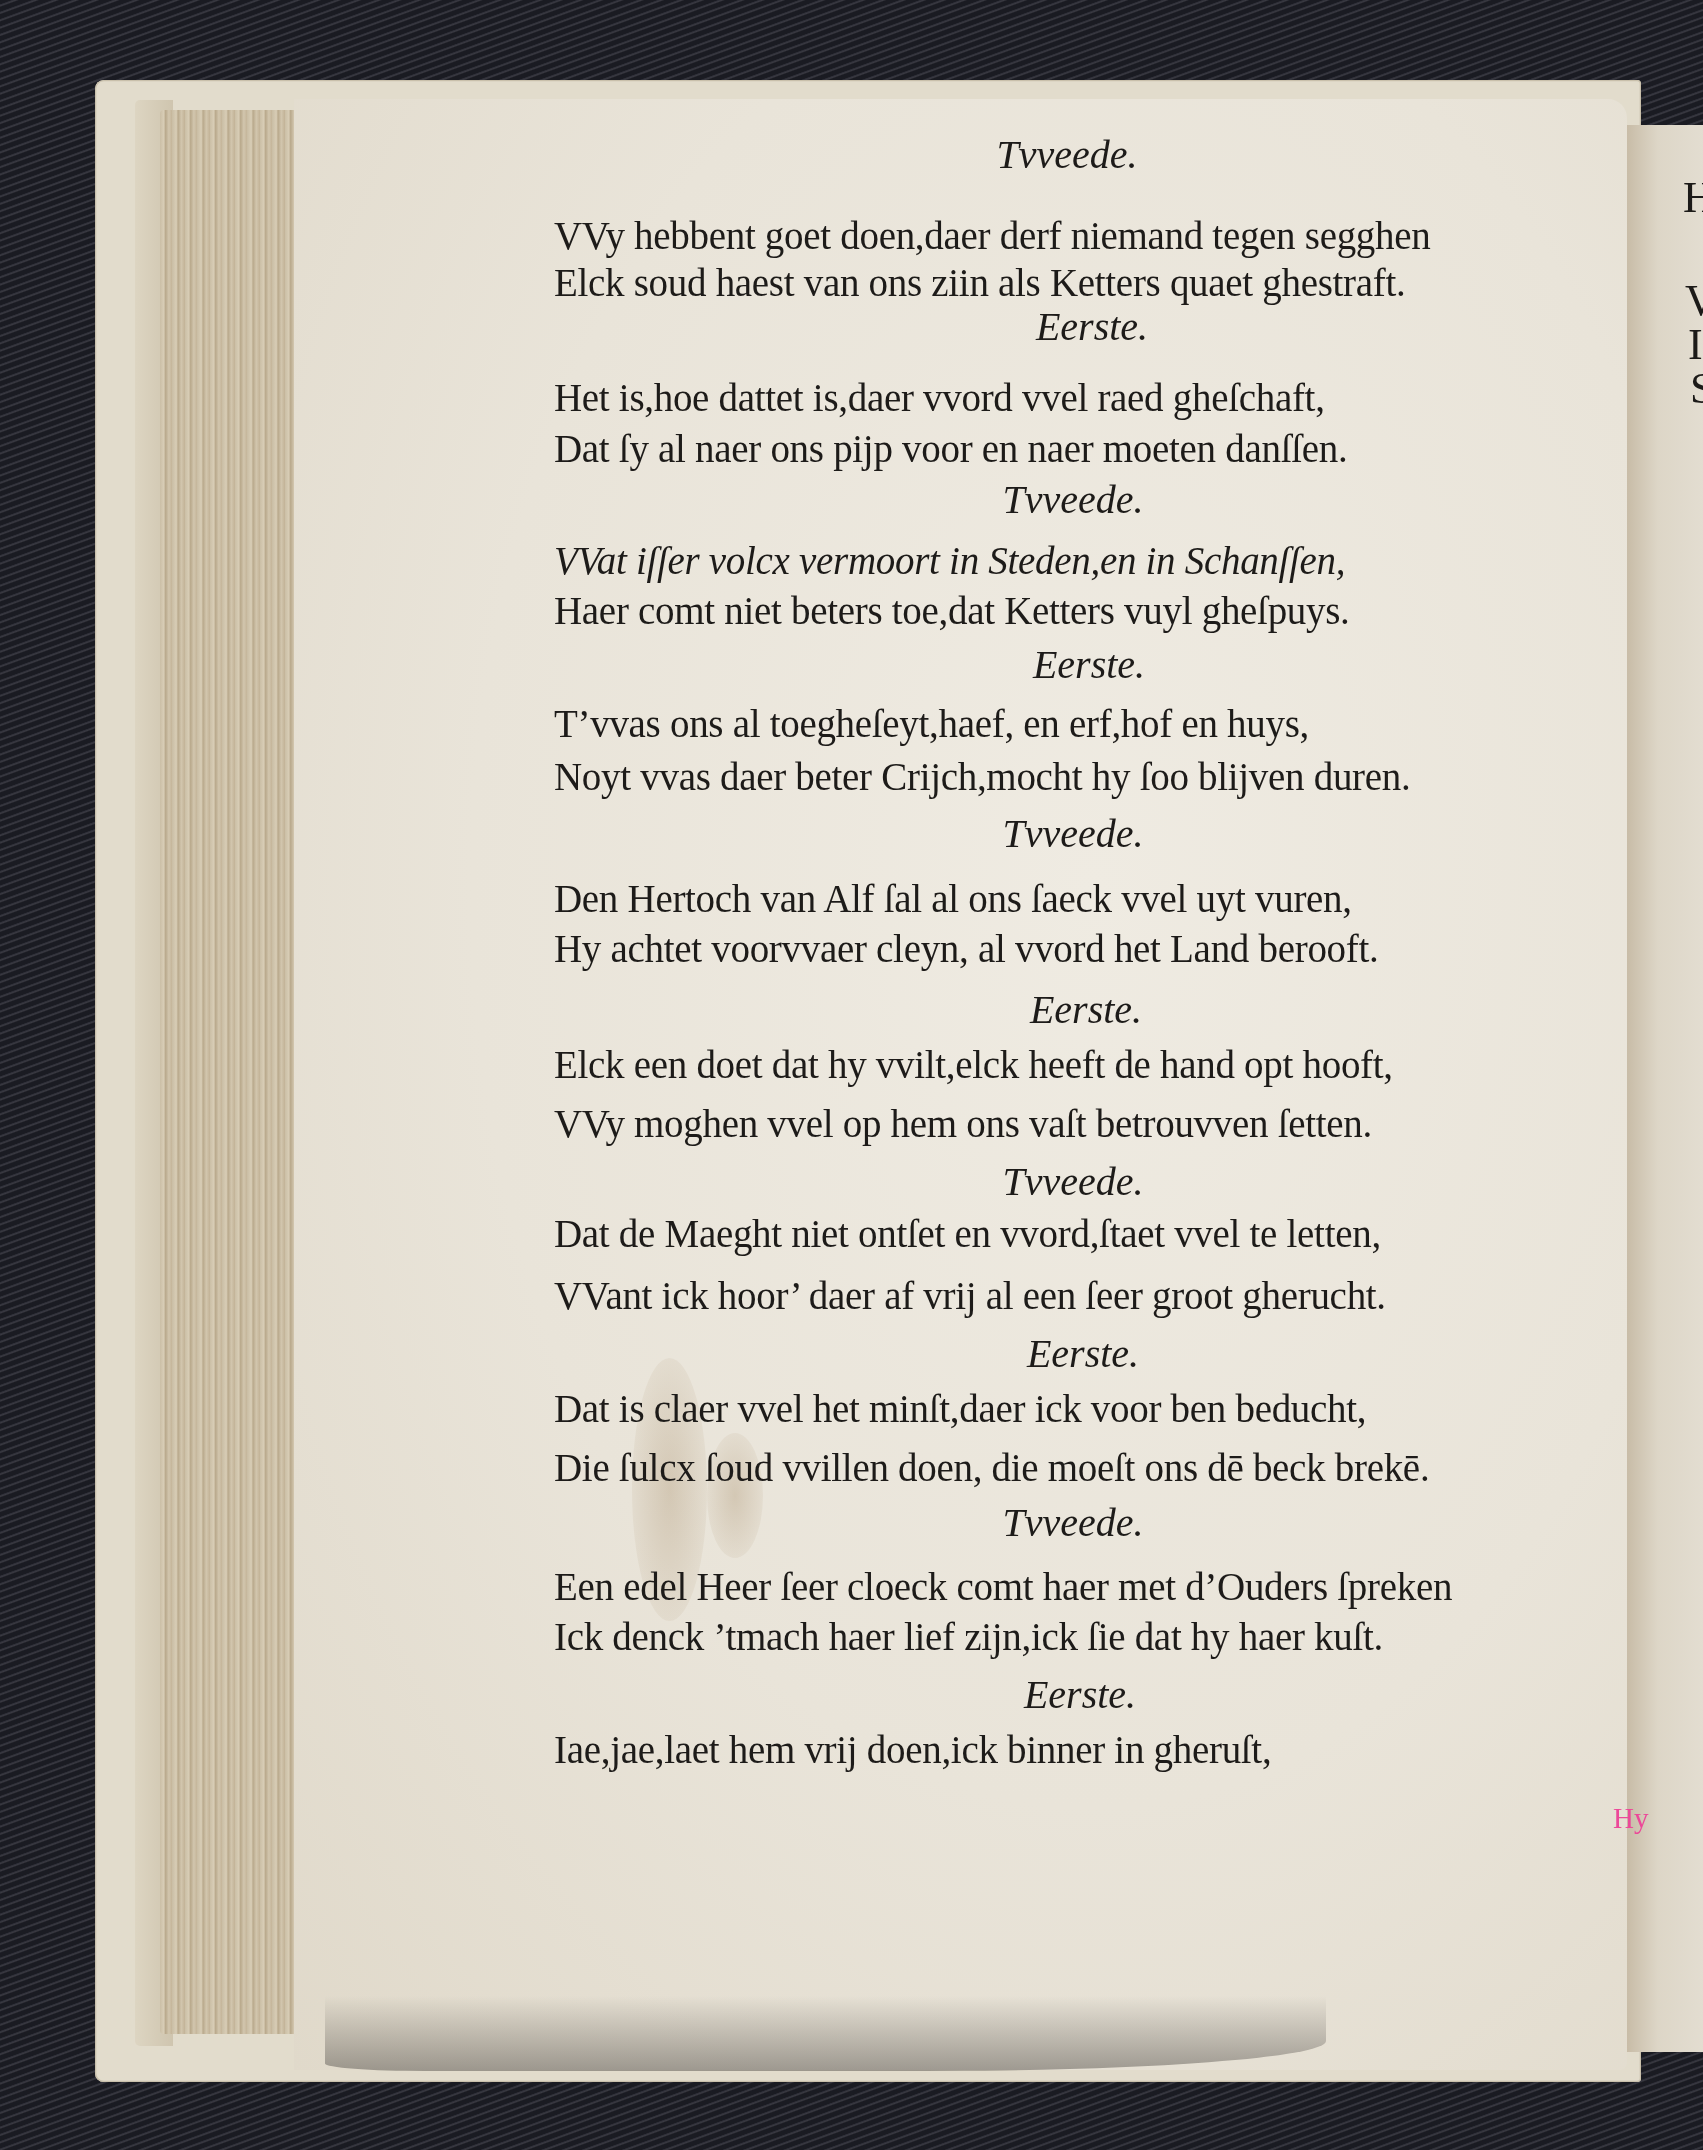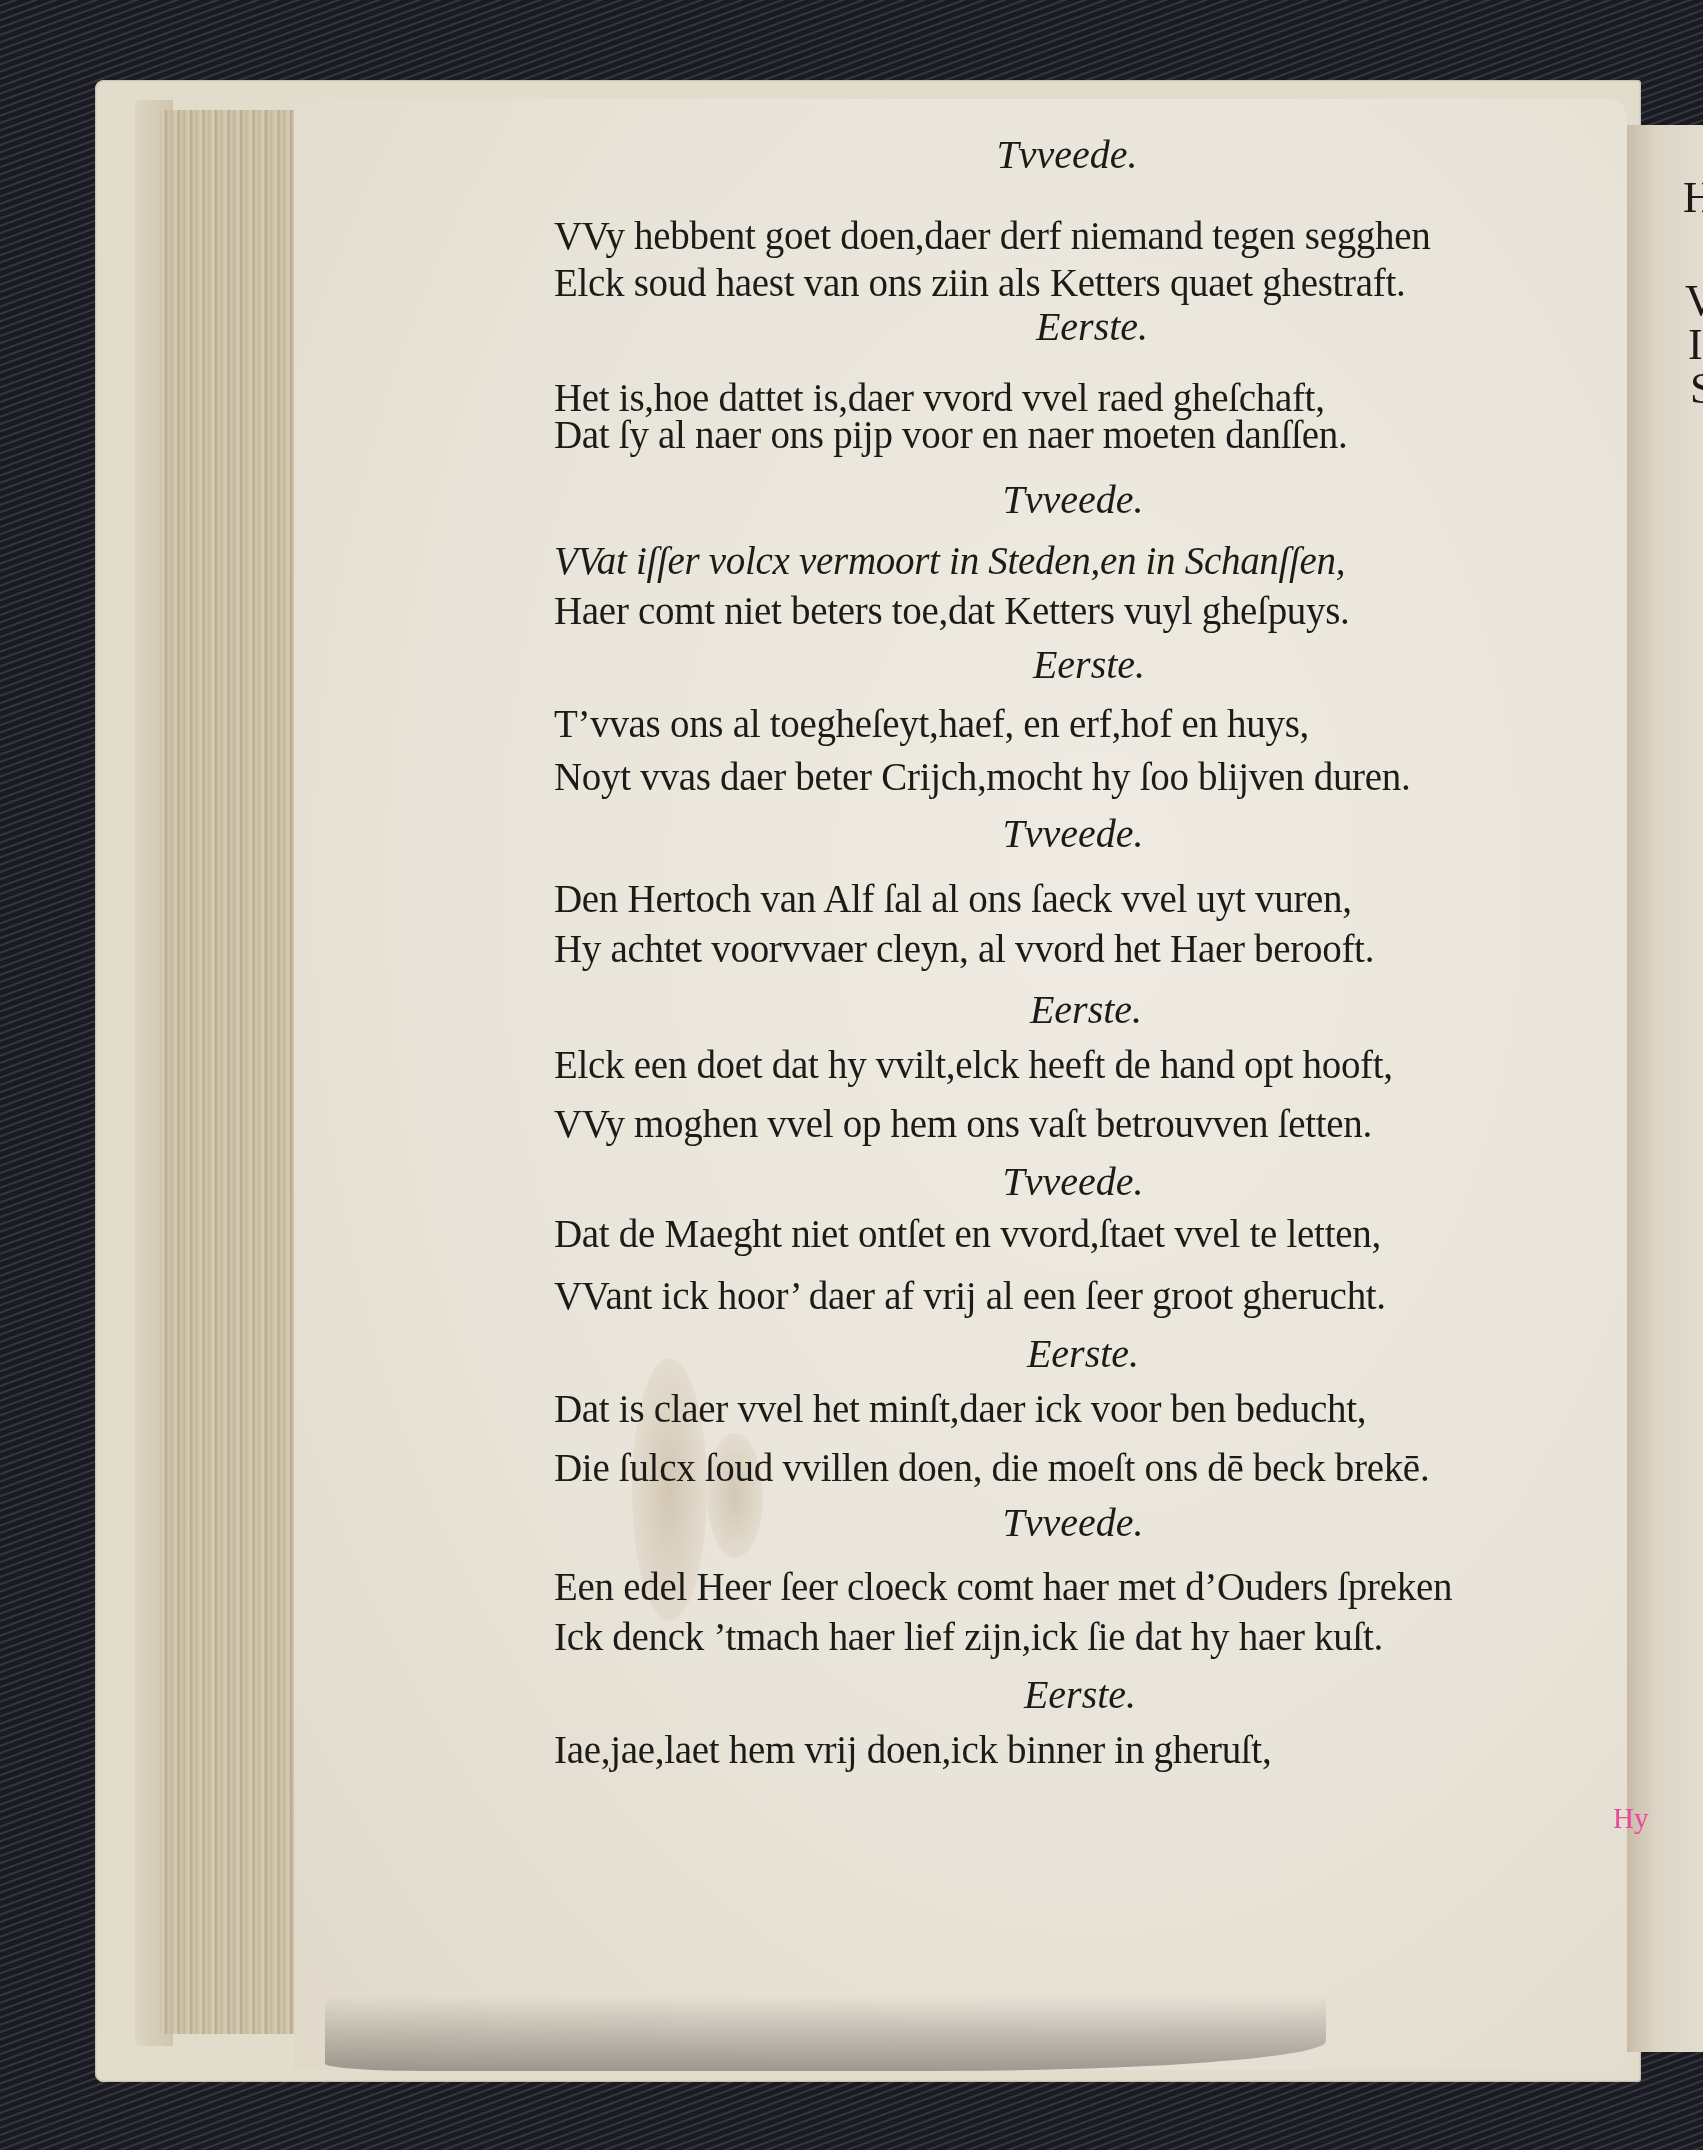--- a/index.html
+++ b/index.html
@@ -77,33 +77,33 @@
 <span class="glyph" style="position:absolute;left:1690px;top:363px;font-size:44px;color:#1c1a18;font-family:'Liberation Serif',serif;">S</span>
 
 <div class="text-area">
 
   <div class="speaker" style="left:513px;top:131px;">Tvveede.</div>
   <div class="line" style="top:213px;">VVy hebbent goet doen,daer derf niemand tegen segghen</div>
   <div class="line" style="top:260px;">Elck soud haest van ons ziin als Ketters quaet ghestraft.</div>
 
   <div class="speaker" style="left:538px;top:303px;">Eerste.</div>
   <div class="line" style="top:375px;">Het is,hoe dattet is,daer vvord vvel raed gheſchaft,</div>
-  <div class="line" style="top:412px;">Dat ſy al naer ons pijp voor en naer moeten danſſen.</div>
+  <div class="line" style="top:426px;">Dat ſy al naer ons pijp voor en naer moeten danſſen.</div>
 
   <div class="speaker" style="left:519px;top:476px;">Tvveede.</div>
   <div class="line" style="top:538px;font-style:italic;">VVat iſſer volcx vermoort in Steden,en in Schanſſen,</div>
   <div class="line" style="top:588px;">Haer comt niet beters toe,dat Ketters vuyl gheſpuys.</div>
 
   <div class="speaker" style="left:535px;top:641px;">Eerste.</div>
   <div class="line" style="top:701px;">T’vvas ons al toegheſeyt,haef, en erf,hof en huys,</div>
   <div class="line" style="top:754px;text-align:right;">Noyt vvas daer beter Crijch,mocht hy ſoo blijven duren.</div>
 
   <div class="speaker" style="left:519px;top:810px;">Tvveede.</div>
   <div class="line" style="top:876px;">Den Hertoch van Alf ſal al ons ſaeck vvel uyt vuren,</div>
-  <div class="line" style="top:926px;">Hy achtet voorvvaer cleyn, al vvord het Haer berooft.</div>
+  <div class="line" style="top:926px;">Hy achtet voorvvaer cleyn, al vvord het Land berooft.</div>
 
   <div class="speaker" style="left:532px;top:986px;">Eerste.</div>
   <div class="line" style="top:1042px;">Elck een doet dat hy vvilt,elck heeft de hand opt hooft,</div>
   <div class="line" style="top:1101px;">VVy moghen vvel op hem ons vaſt betrouvven ſetten.</div>
 
   <div class="speaker" style="left:519px;top:1158px;">Tvveede.</div>
   <div class="line" style="top:1211px;">Dat de Maeght niet ontſet en vvord,ſtaet vvel te letten,</div>
   <div class="line" style="top:1273px;">VVant ick hoor’ daer af vrij al een ſeer groot gherucht.</div>
 
   <div class="speaker" style="left:529px;top:1330px;">Eerste.</div>

